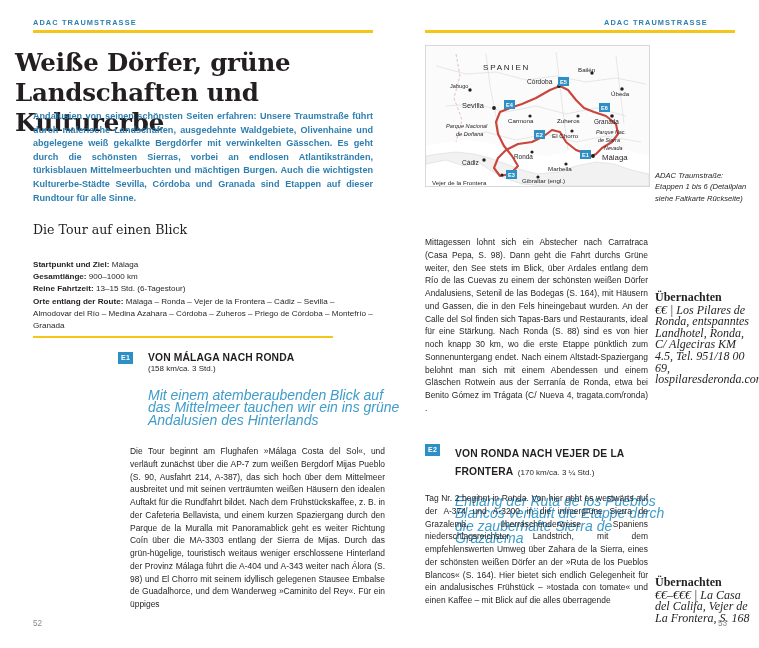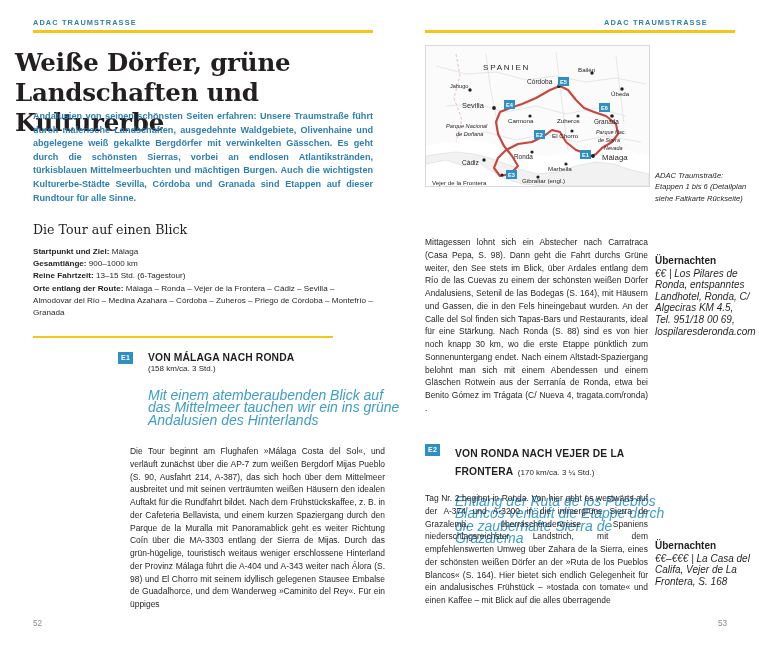--- a/index.html
+++ b/index.html
@@ -48,21 +48,21 @@
     font-weight:bold;
     color:#2e7fb0;
     text-align:justify;
     font-family:"Liberation Sans", sans-serif;
   }
 
   .overview{
     position:absolute;left:33px;top:222px;width:340px;
   }
   .overview h2{
-    margin:0 0 9px 0;
+    margin:0 0 22px 0;
     font-family:"DejaVu Serif", serif;
     font-weight:normal;
     font-size:12.6px;
     color:#231f20;
   }
   .ov-line{
     font-size:8.1px;line-height:12.2px;color:#231f20;
   }
   .ov-line b{font-weight:bold;}
   .ov-rule{
@@ -124,23 +124,24 @@
     font-style:italic;color:#231f20;
     font-family:"Liberation Sans", sans-serif;
   }
 
   #right-body-1{position:absolute;left:425px;top:236px;width:223px;}
   #stage2-head{position:absolute;left:425px;top:443px;width:223px;}
   #right-body-2{position:absolute;left:425px;top:492px;width:223px;}
 
   .side-box{
     position:absolute;width:95px;
-    font-size:10px;line-height:11.6px;
-    color:#231f20;
-    font-family:Liberation Sans, sans-serif;
+    font-size:12px;line-height:11.6px;
+    color:#231f20;
+    font-family:Liberation Serif, serif;
+    margin-top:37px;
   }
   .side-box .sb-title{
     font-weight:bold;font-style:normal;
     margin-bottom:1px;display:block;
   }
   .side-box .sb-text{
     font-style:italic;display:block;
   }
   #side1{left:655px;top:255px;}
   #side2{left:655px;top:540px;}

